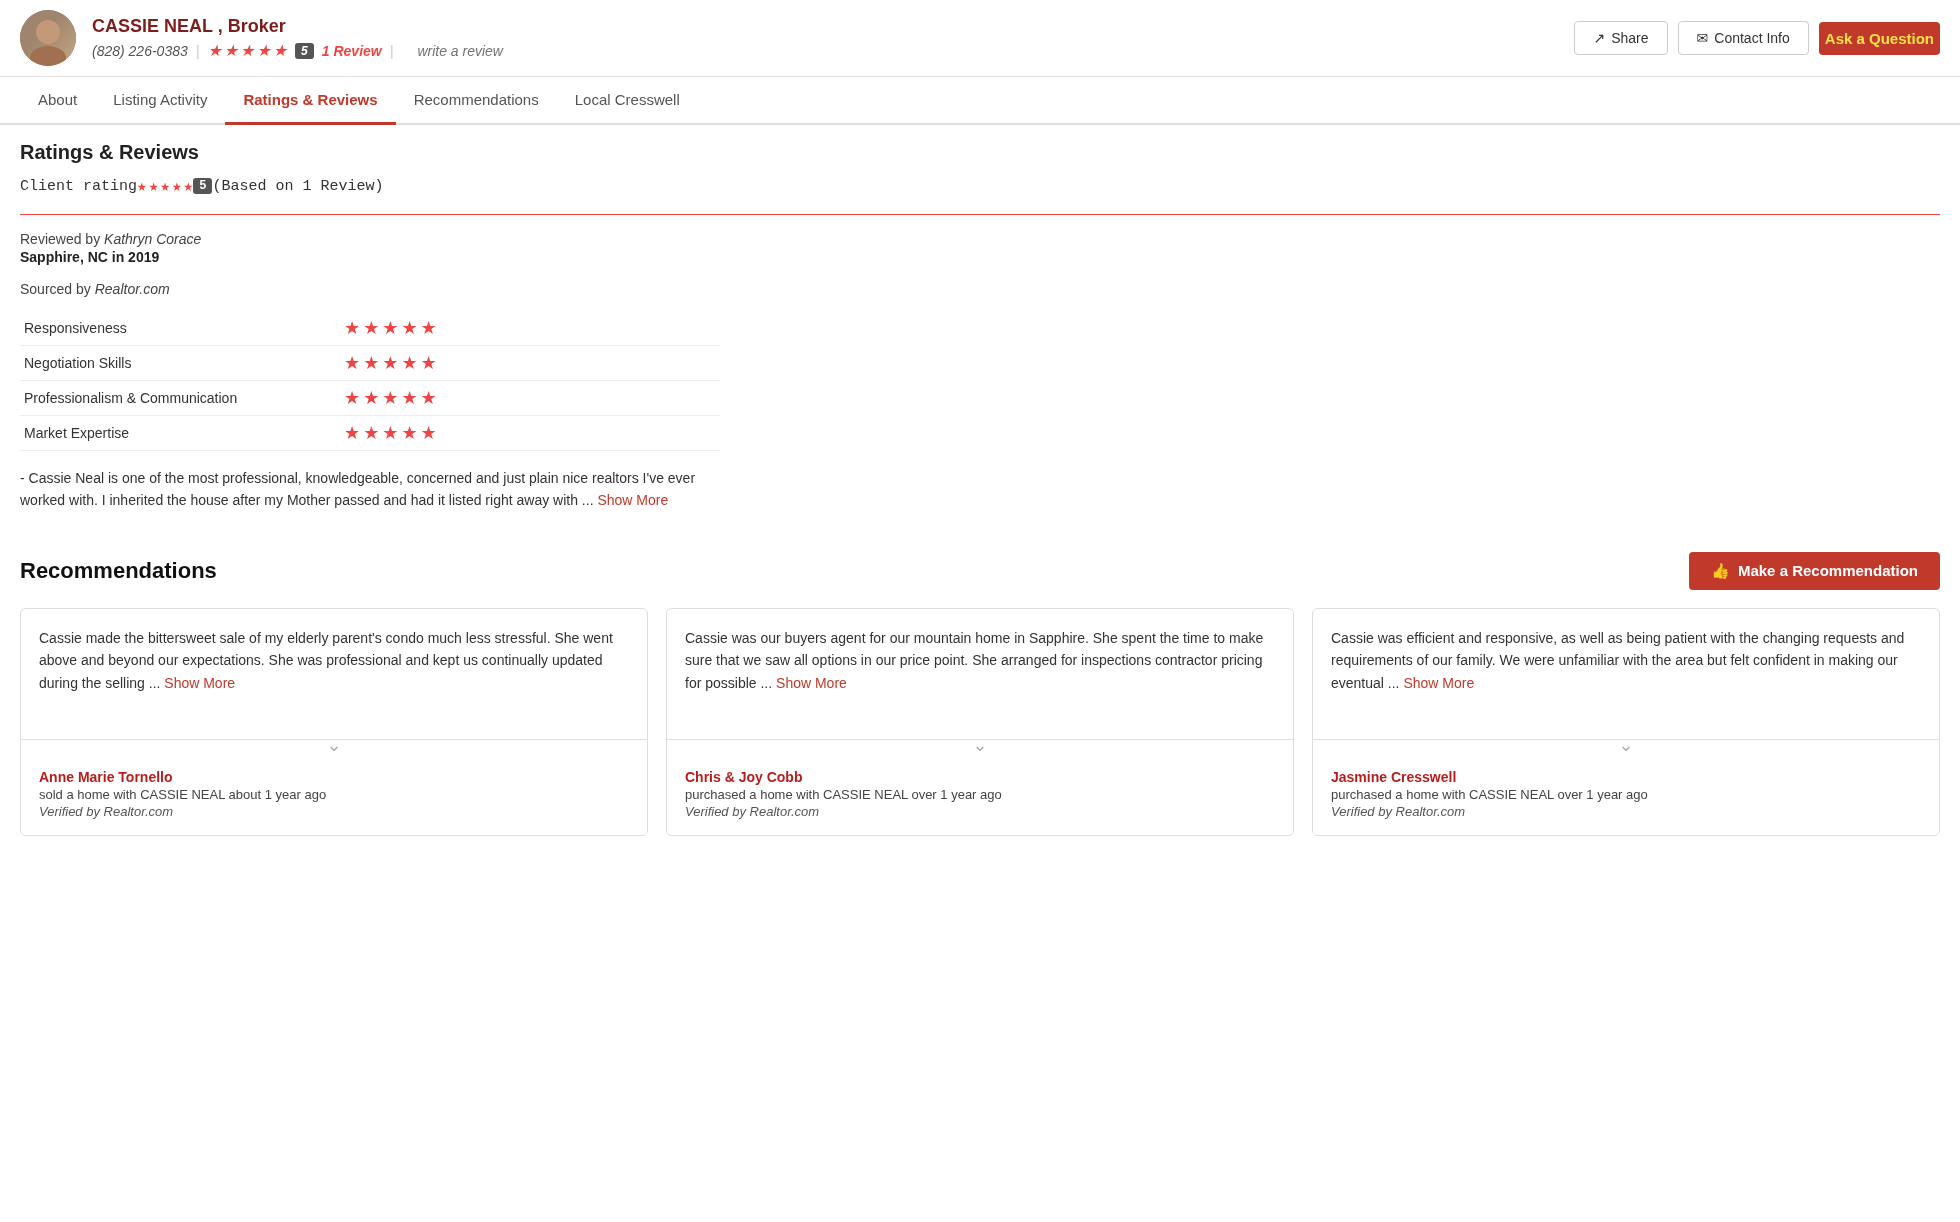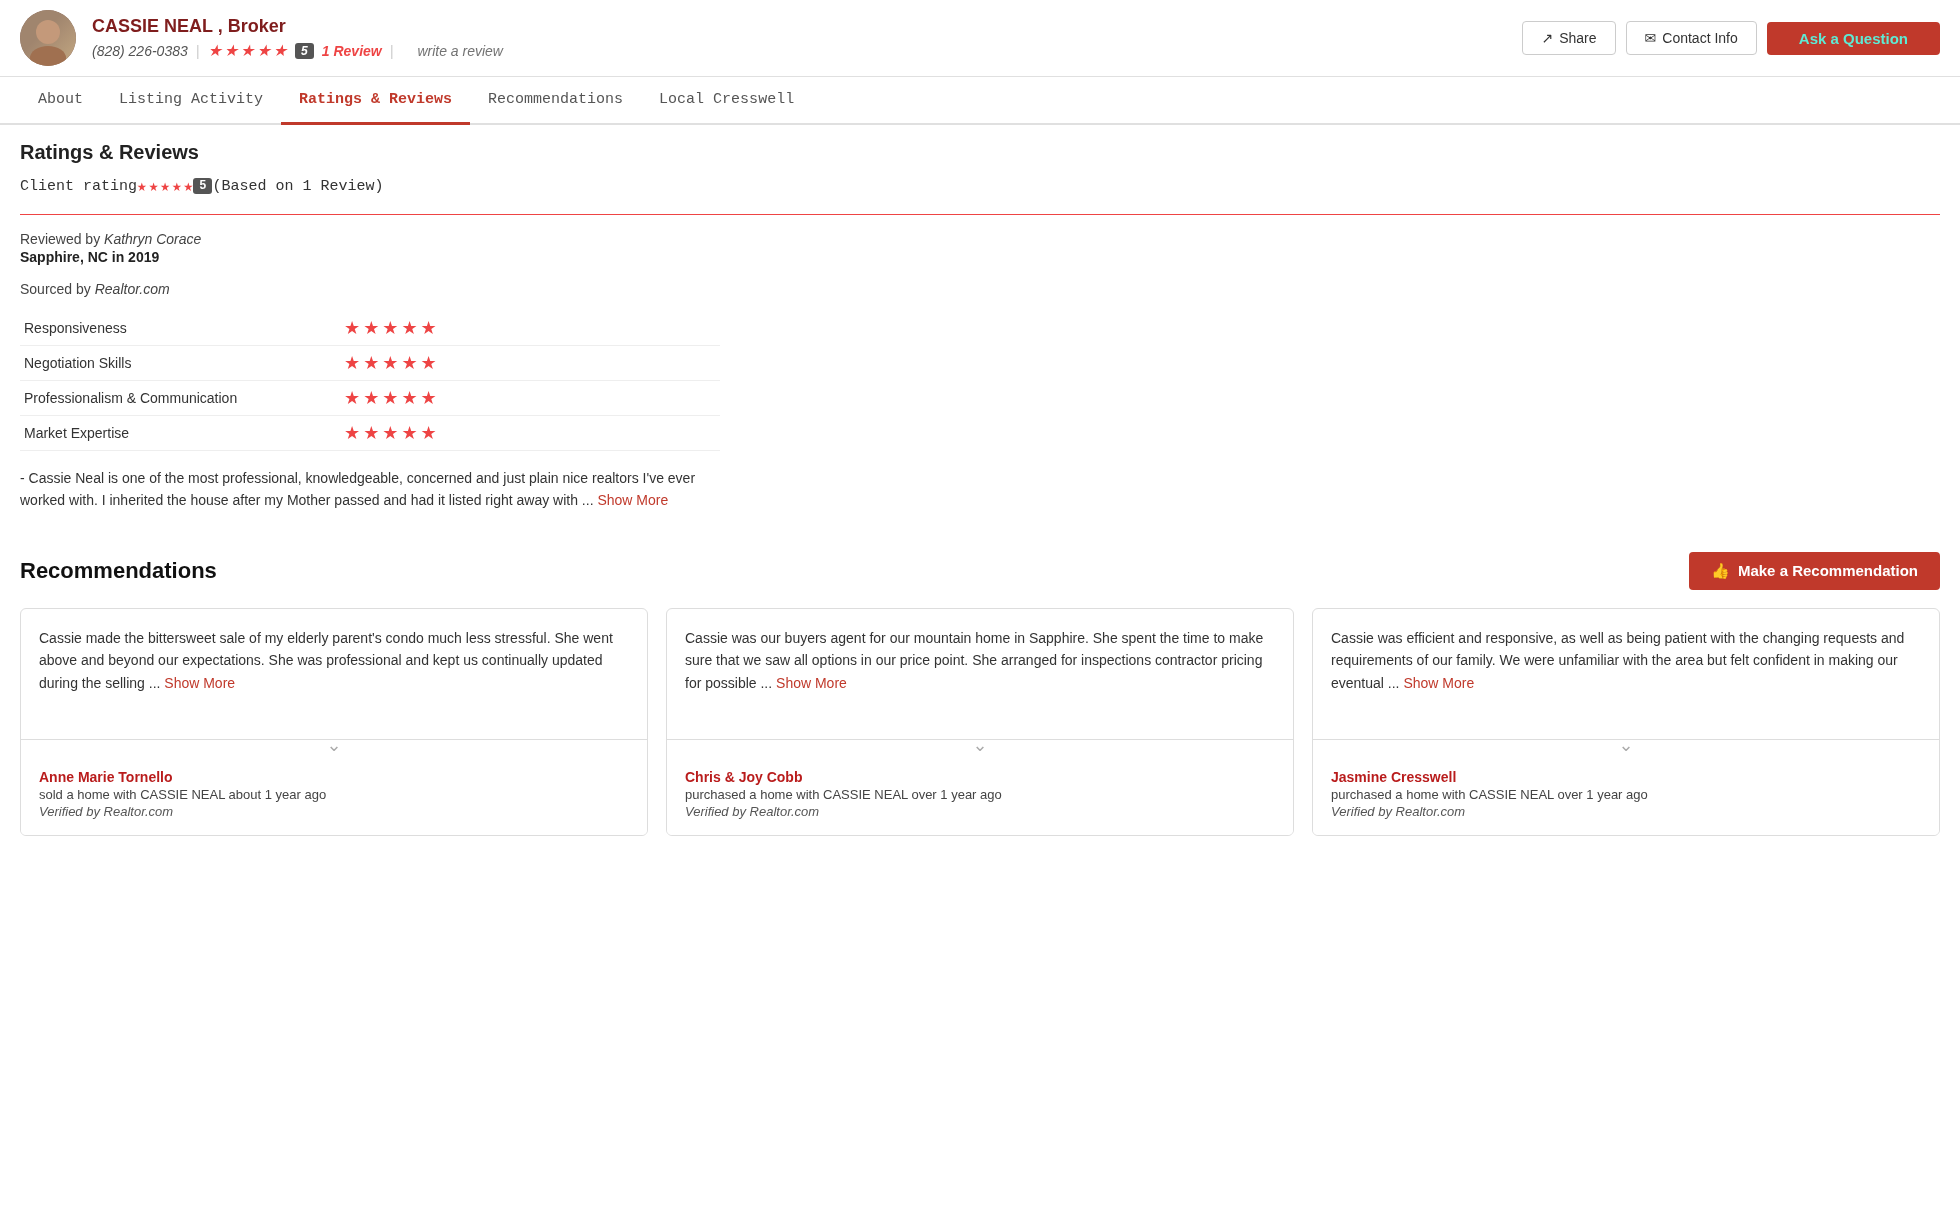--- a/index.html
+++ b/index.html
@@ -59,44 +59,43 @@
       padding: 8px 18px;
       border-radius: 4px;
       font-size: 14px;
       cursor: pointer;
       display: flex;
       align-items: center;
       gap: 6px;
     }
     .btn-primary {
       background: #c0392b;
-      color: #5eead4;
+      color: #fde047;
       border: none;
-      padding: 8px 32px;
+      padding: 8px 6px;
       border-radius: 4px;
       font-size: 15px;
       font-weight: bold;
       cursor: pointer;
     }
 
     
     .nav-tabs {
       display: flex;
       gap: 0;
       border-bottom: 2px solid #e0e0e0;
       padding: 0 20px;
     }
     .nav-tab {
       padding: 14px 18px;
       font-size: 15px;
       cursor: pointer;
       color: #555;
       border-bottom: 3px solid transparent;
       margin-bottom: -2px;
-      font-family: Liberation Mono, monospace;
     }
     .nav-tab.active {
       color: #c0392b;
       border-bottom: 3px solid #c0392b;
       font-weight: 600;
     }
 
     
     .main { padding: 16px 20px; }
 

